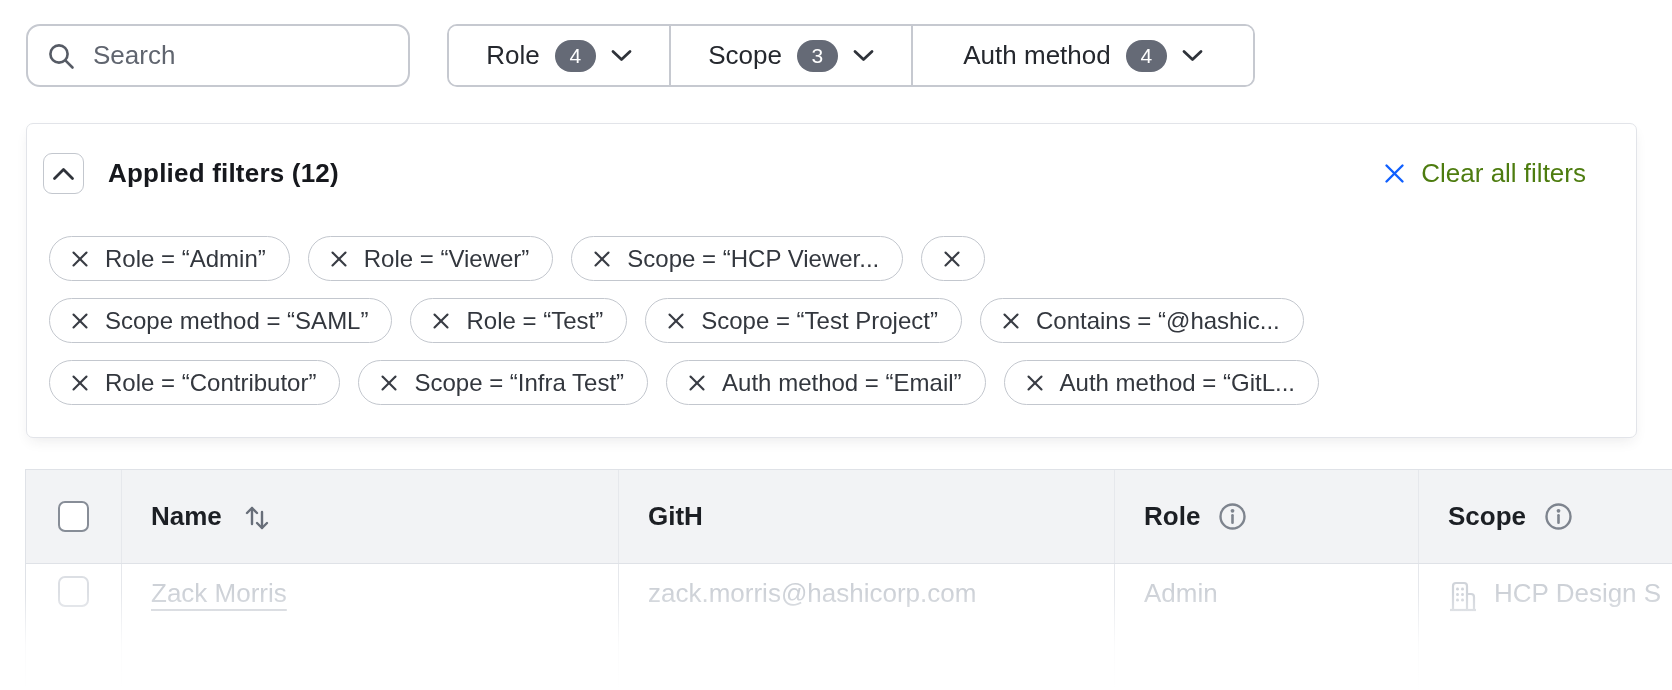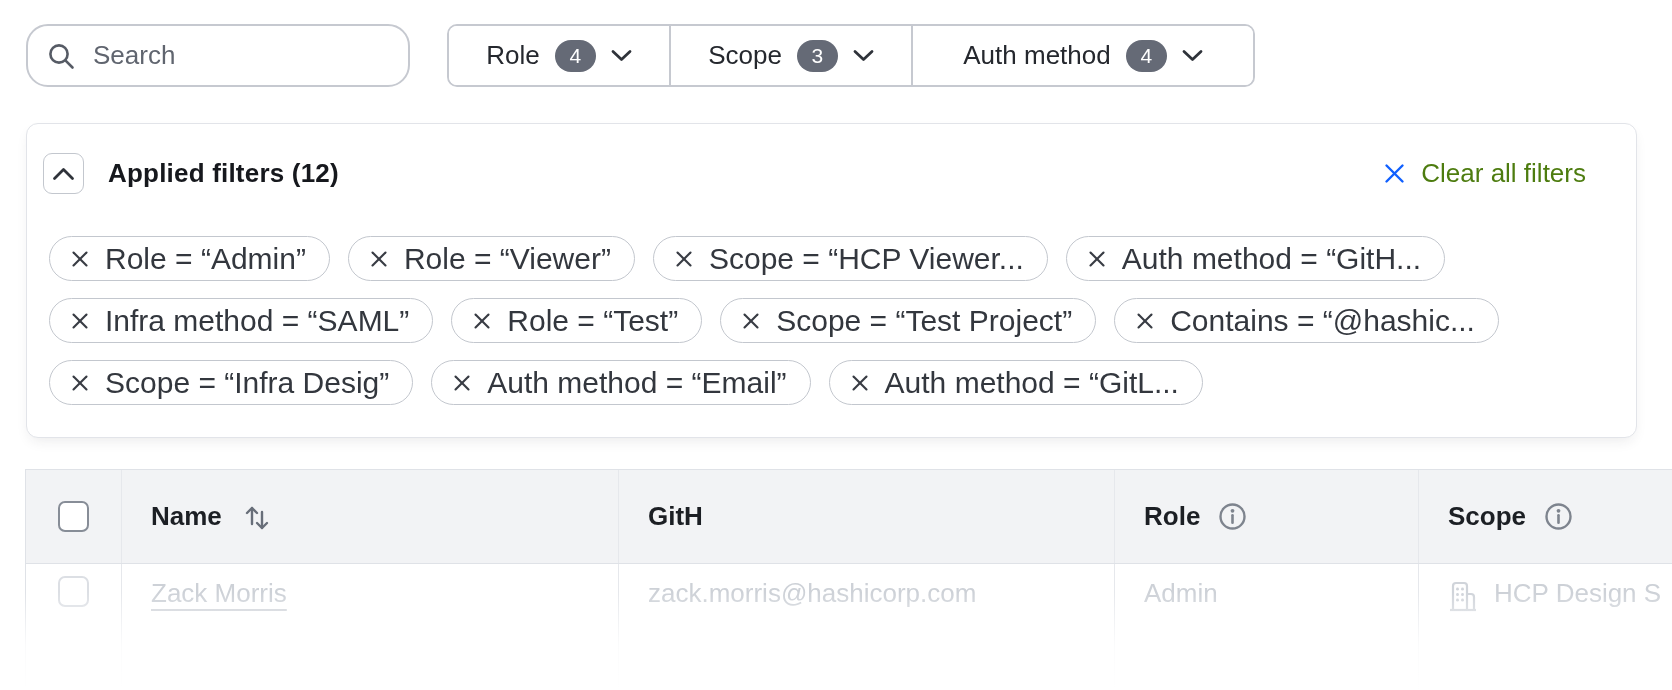--- a/index.html
+++ b/index.html
@@ -9,21 +9,21 @@
     font-family:"Liberation Sans", sans-serif;
     color:#25282e;
     position:relative;
   }
   .stage { position:absolute; inset:0; width:1672px; height:690px; overflow:hidden; }
 
   
   .toolbar { position:absolute; left:26px; top:24px; display:flex; gap:37px; }
   .search-box {
     width:384px; height:63px; background:#fff;
-    border:2px solid #c6c9d0; border-radius:22px;
+    border:2px solid #c6c9d0; border-radius:14px;
     display:flex; align-items:center; padding:0 18px; gap:17px;
   }
   .search-placeholder { color:#60656f; font-size:26px; }
   .filter-group {
     width:808px; height:63px; background:#fff;
     border:2px solid #c6c9d0; border-radius:10px;
     display:flex; overflow:hidden;
   }
   .filter-seg {
     display:flex; align-items:center; justify-content:center; gap:15px;
@@ -35,21 +35,21 @@
   .seg-auth { flex:1 1 auto; }
   .count-badge {
     min-width:41px; height:32px; padding:0 11px; border-radius:17px;
     background:#656a76; color:#fff; font-size:21px; font-weight:500;
     display:flex; align-items:center; justify-content:center;
   }
 
   
   .panel {
     position:absolute; left:26px; top:123px; width:1611px; height:315px;
-    background:#fff; border:1.5px solid #e2e4e9; border-radius:12px;
+    background:#fff; border:1.5px solid #e2e4e9; border-radius:7px;
     box-shadow:0 6px 14px -4px rgba(40,44,52,.10);
   }
   .panel-header {
     position:absolute; left:16px; right:50px; top:29px;
     display:flex; align-items:center;
   }
   .collapse-btn {
     width:41px; height:41px; border:1.5px solid #c3c7ce; border-radius:9px;
     background:#fff; display:flex; align-items:center; justify-content:center;
     cursor:pointer;
@@ -57,21 +57,21 @@
   .panel-title { margin-left:24px; font-size:26px; font-weight:700; color:#16181d; letter-spacing:.2px; }
   .clear-link {
     margin-left:auto; display:flex; align-items:center; gap:15px;
     color:#4d7c0f; font-size:26px; font-weight:500; cursor:pointer;
   }
   .chips { position:absolute; left:22px; top:112px; display:flex; flex-direction:column; gap:17px; }
   .chip-row { display:flex; gap:18px; }
   .chip {
     height:45px; border:1.5px solid #c3c7ce; border-radius:24px; background:#fff;
     display:flex; align-items:center; gap:16px; padding:0 23px 0 21px;
-    font-size:30px; color:#33373e; white-space:nowrap; cursor:pointer;justify-content:flex-end;
+    font-size:24px; color:#33373e; white-space:nowrap; cursor:pointer;justify-content:flex-end;
   }
 
   
   .table {
     position:absolute; left:25px; top:469px; width:1740px; height:221px;
     border:1.5px solid #dfe2e7; border-bottom:none; background:#fff;
   }
   .thead { display:flex; height:94px; background:#f2f3f5; border-bottom:1.5px solid #dfe2e7; }
   .th {
     display:flex; align-items:center; gap:17px; padding:0 29px;
@@ -206,32 +206,31 @@
             </span>
           <span>Scope = “HCP Viewer...</span>
         </div>
         <div class="chip">
           <span>
               <svg width="18" height="18" viewBox="0 0 18 18" fill="none" stroke="#383c44" stroke-width="2.1" stroke-linecap="round">
                 <line x1="2.5" y1="2.5" x2="15.5" y2="15.5"></line>
                 <line x1="15.5" y1="2.5" x2="2.5" y2="15.5"></line>
               </svg>
             </span>
-          <span>Auth method = “GitH...</span>
         </div>
       </div>
       <div class="chip-row">
         <div class="chip">
           <span>
               <svg width="18" height="18" viewBox="0 0 18 18" fill="none" stroke="#383c44" stroke-width="2.1" stroke-linecap="round">
                 <line x1="2.5" y1="2.5" x2="15.5" y2="15.5"></line>
                 <line x1="15.5" y1="2.5" x2="2.5" y2="15.5"></line>
               </svg>
             </span>
-          <span>Infra method = “SAML”</span>
+          <span>Scope method = “SAML”</span>
         </div>
         <div class="chip">
           <span>
               <svg width="18" height="18" viewBox="0 0 18 18" fill="none" stroke="#383c44" stroke-width="2.1" stroke-linecap="round">
                 <line x1="2.5" y1="2.5" x2="15.5" y2="15.5"></line>
                 <line x1="15.5" y1="2.5" x2="2.5" y2="15.5"></line>
               </svg>
             </span>
           <span>Role = “Test”</span>
         </div>
@@ -255,21 +254,30 @@
         </div>
       </div>
       <div class="chip-row">
         <div class="chip">
           <span>
               <svg width="18" height="18" viewBox="0 0 18 18" fill="none" stroke="#383c44" stroke-width="2.1" stroke-linecap="round">
                 <line x1="2.5" y1="2.5" x2="15.5" y2="15.5"></line>
                 <line x1="15.5" y1="2.5" x2="2.5" y2="15.5"></line>
               </svg>
             </span>
-          <span>Scope = “Infra Desig”</span>
+          <span>Role = “Contributor”</span>
+        </div>
+        <div class="chip">
+          <span>
+              <svg width="18" height="18" viewBox="0 0 18 18" fill="none" stroke="#383c44" stroke-width="2.1" stroke-linecap="round">
+                <line x1="2.5" y1="2.5" x2="15.5" y2="15.5"></line>
+                <line x1="15.5" y1="2.5" x2="2.5" y2="15.5"></line>
+              </svg>
+            </span>
+          <span>Scope = “Infra Test”</span>
         </div>
         <div class="chip">
           <span>
               <svg width="18" height="18" viewBox="0 0 18 18" fill="none" stroke="#383c44" stroke-width="2.1" stroke-linecap="round">
                 <line x1="2.5" y1="2.5" x2="15.5" y2="15.5"></line>
                 <line x1="15.5" y1="2.5" x2="2.5" y2="15.5"></line>
               </svg>
             </span>
           <span>Auth method = “Email”</span>
         </div>

